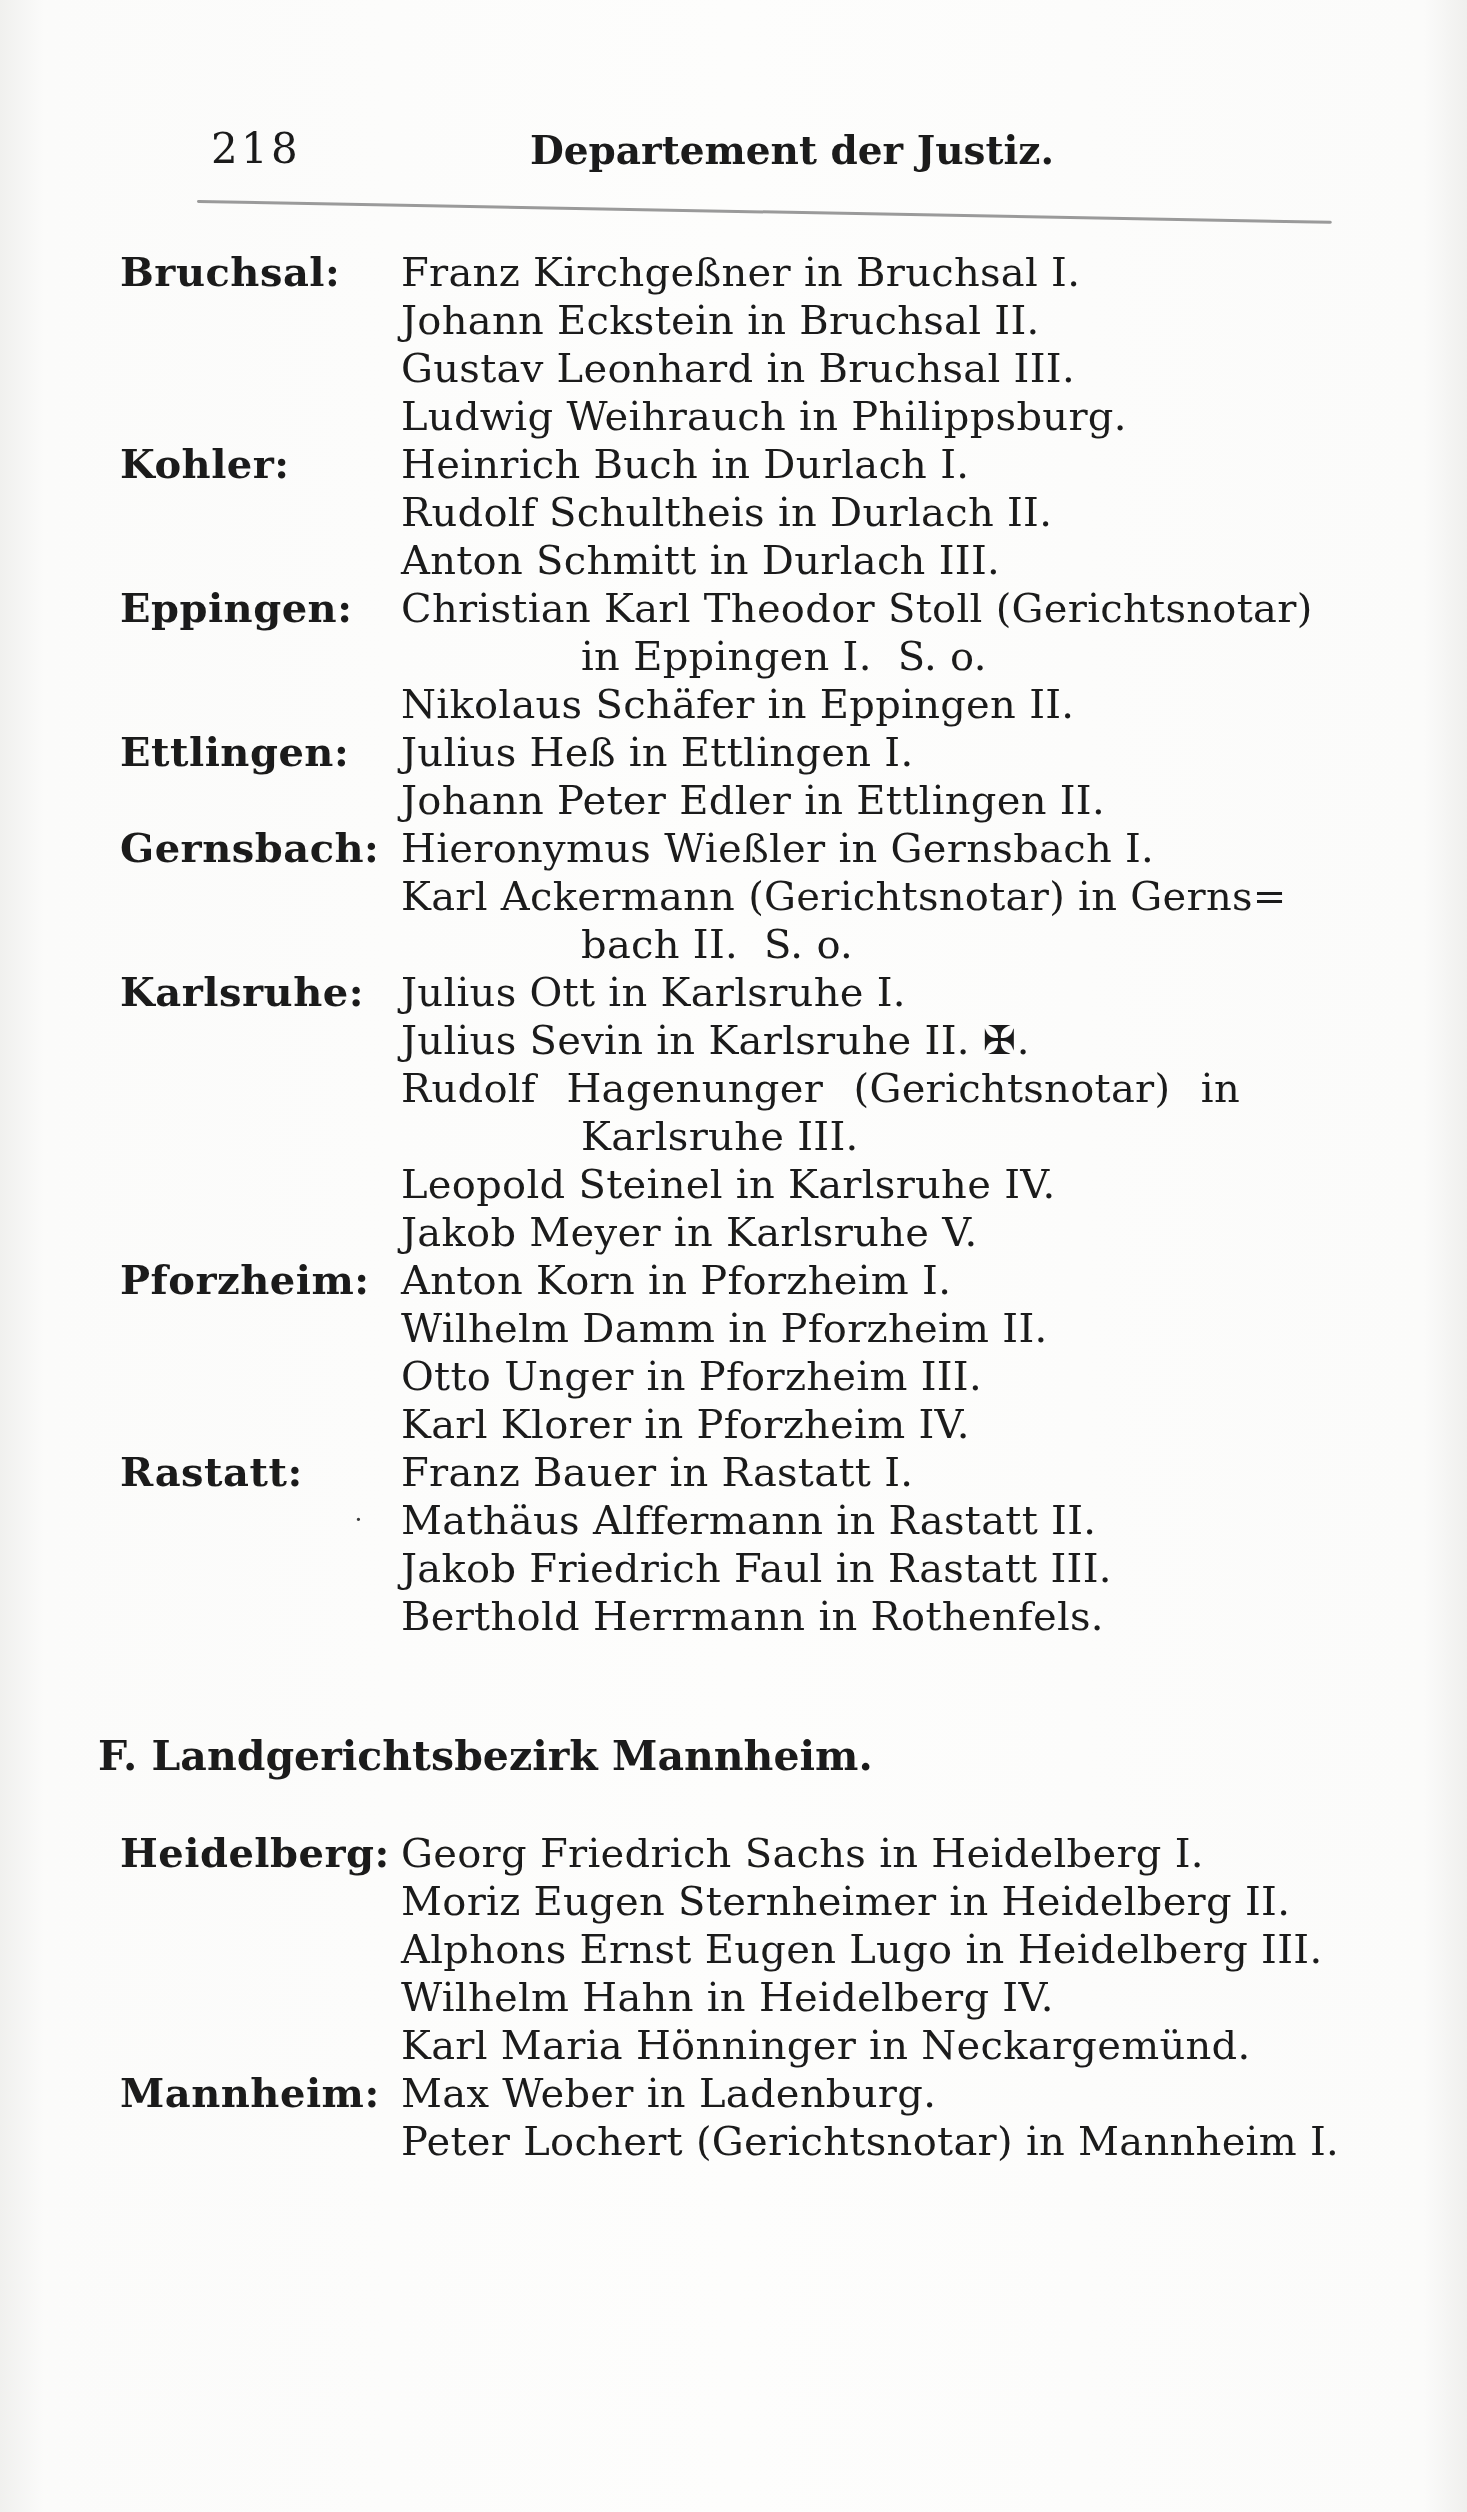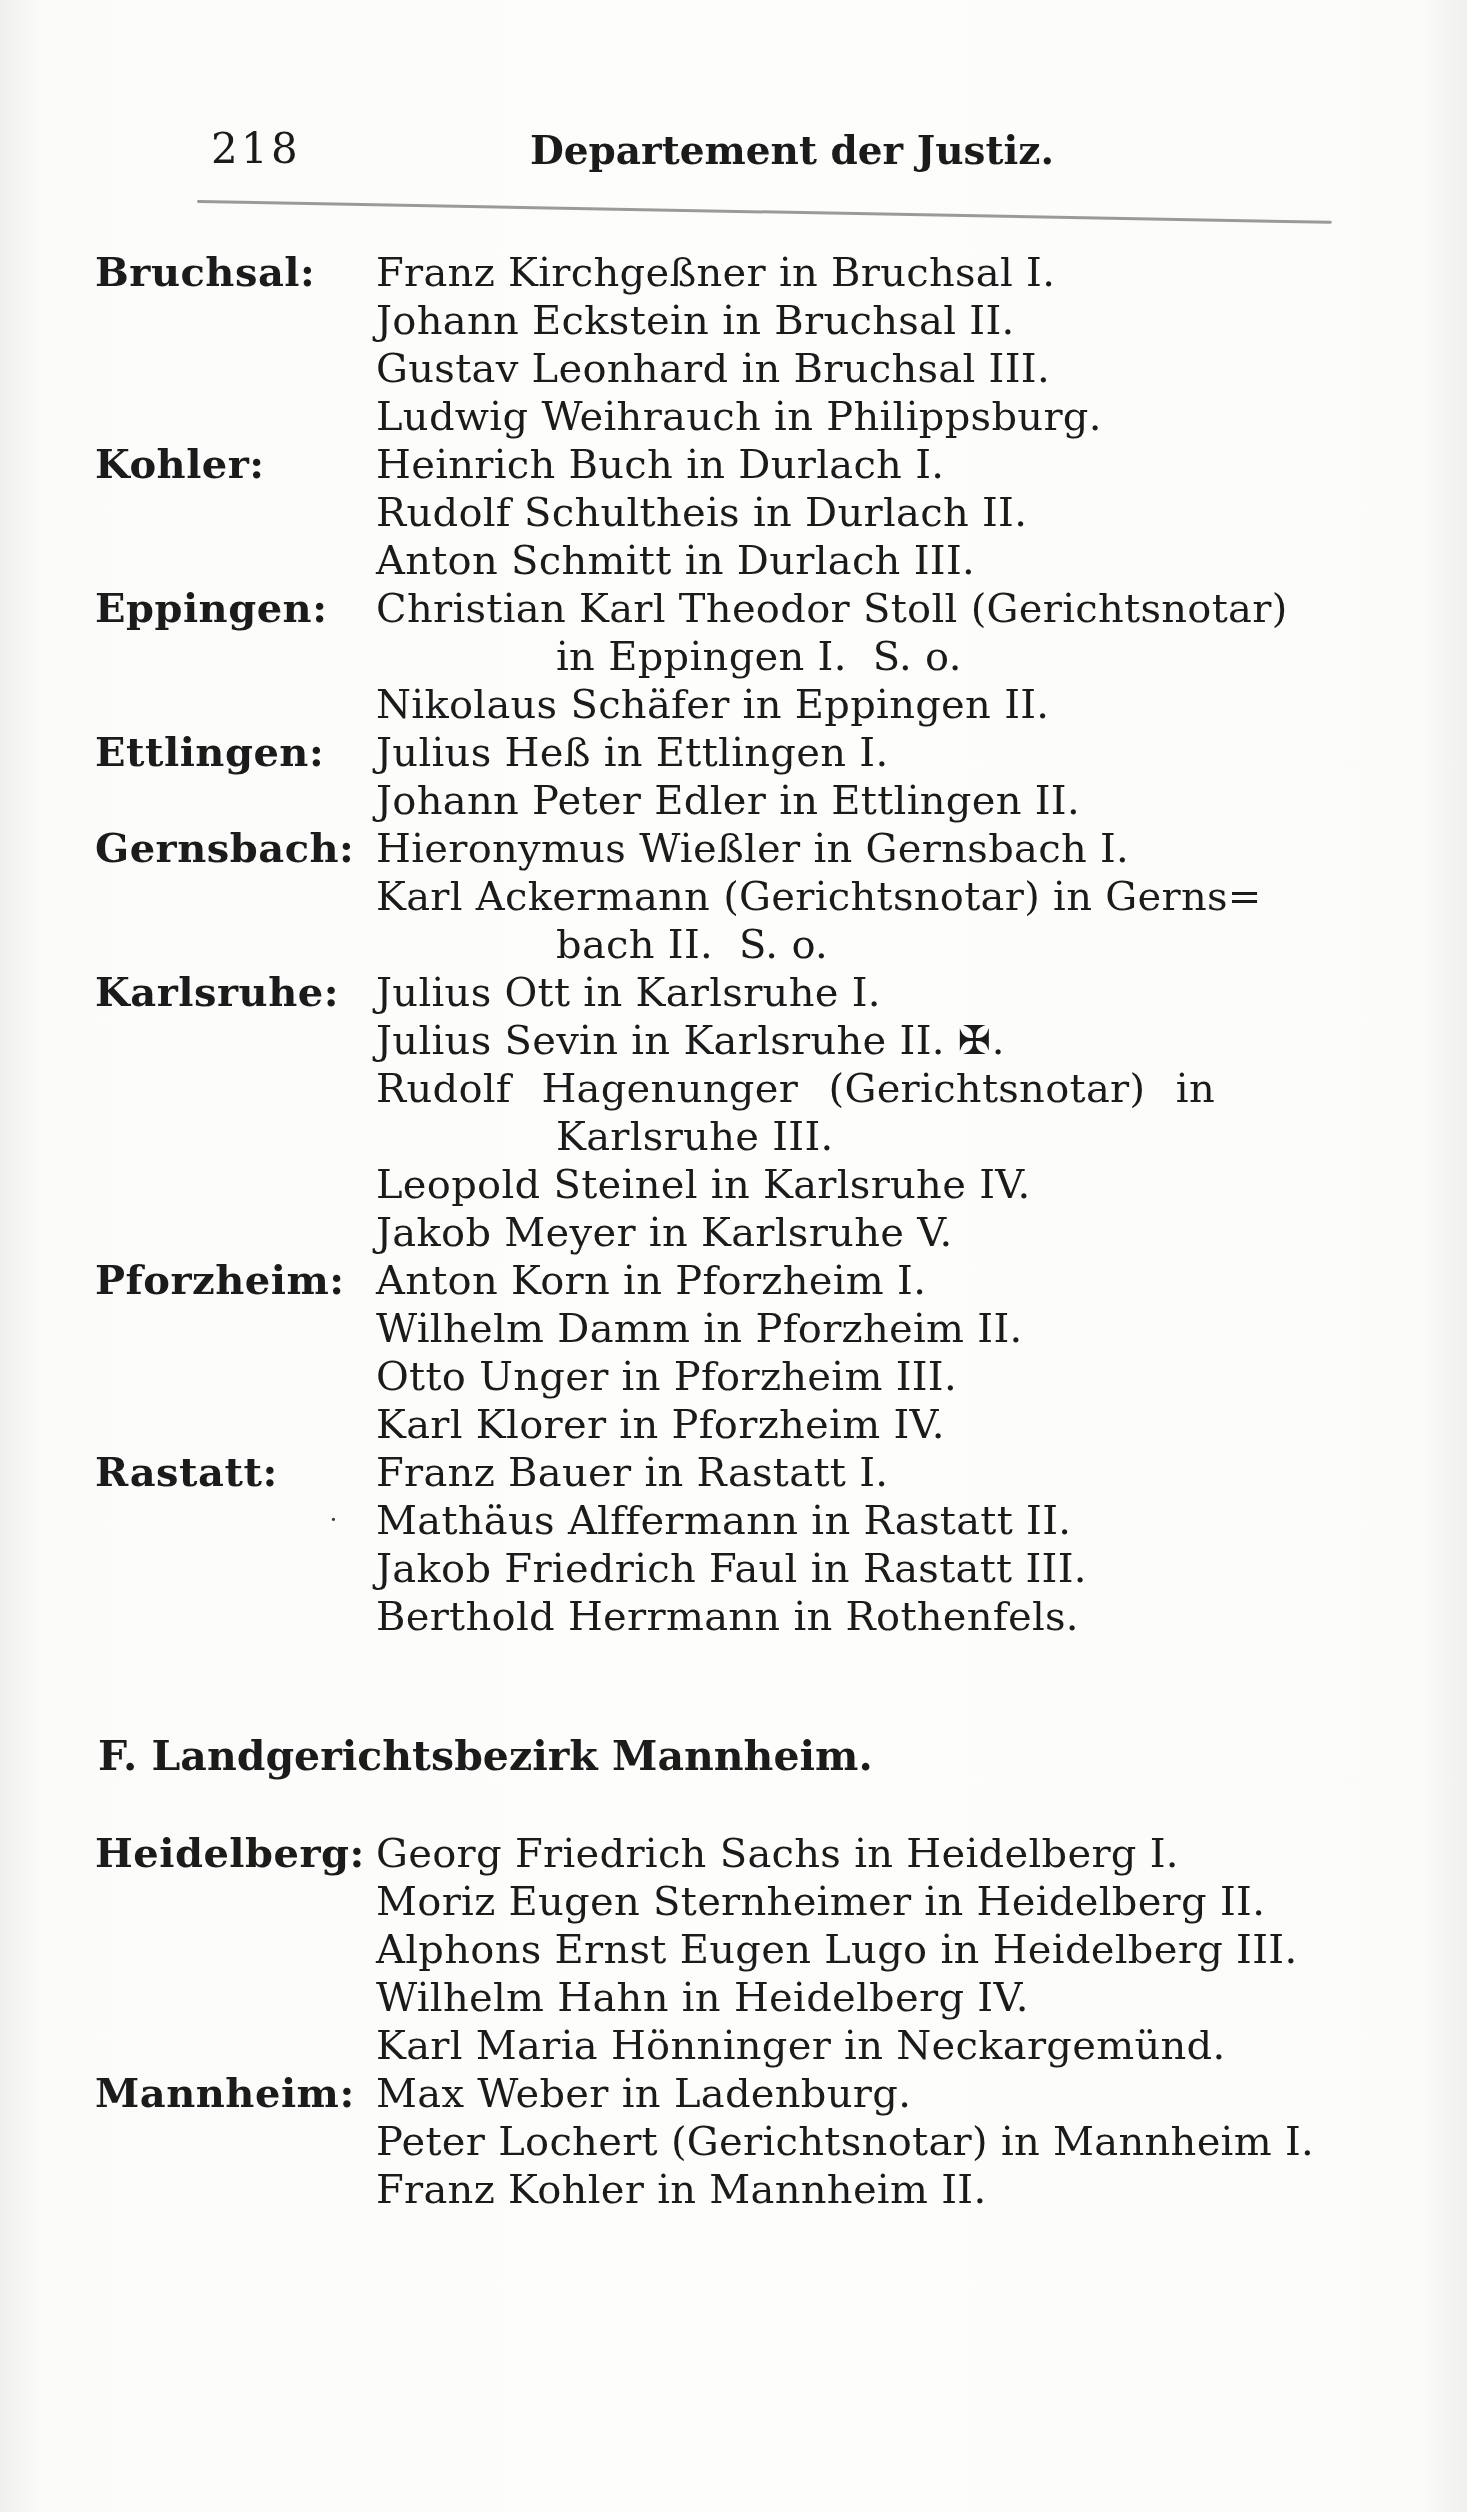--- a/index.html
+++ b/index.html
@@ -29,21 +29,21 @@
   .rule {
     position: absolute; left: 197px; top: 200px;
     width: 1135px; height: 3.3px;
     background: #9a9a9a; border-radius: 1.6px;
     transform: rotate(1.05deg); transform-origin: left center;
   }
   
   main { position: absolute; left: 0; top: 248px; width: 1468px; }
   .row {
     display: flex;
-    padding-left: 95px;
+    padding-left: 120px;
     height: 48px; line-height: 48px;
     font-size: 40px;
     white-space: nowrap;
   }
   .label {
     flex: 0 0 281px; width: 281px;
     font-weight: bold;
     position: relative;
     letter-spacing: 0.5px;
   }
@@ -219,18 +219,17 @@
         <div class="row">
           <div class="label">Mannheim:</div>
           <div class="entry">Max Weber in Ladenburg.</div>
         </div>
         <div class="row">
           <div class="label"></div>
           <div class="entry">Peter Lochert (Gerichtsnotar) in Mannheim I.</div>
         </div>
         <div class="row">
           <div class="label"></div>
-          <div class="entry">Franz Kohler in Mannheim II.</div>
         </div>
       </section>
     </main>
 </div>
 
 
 </body></html>

